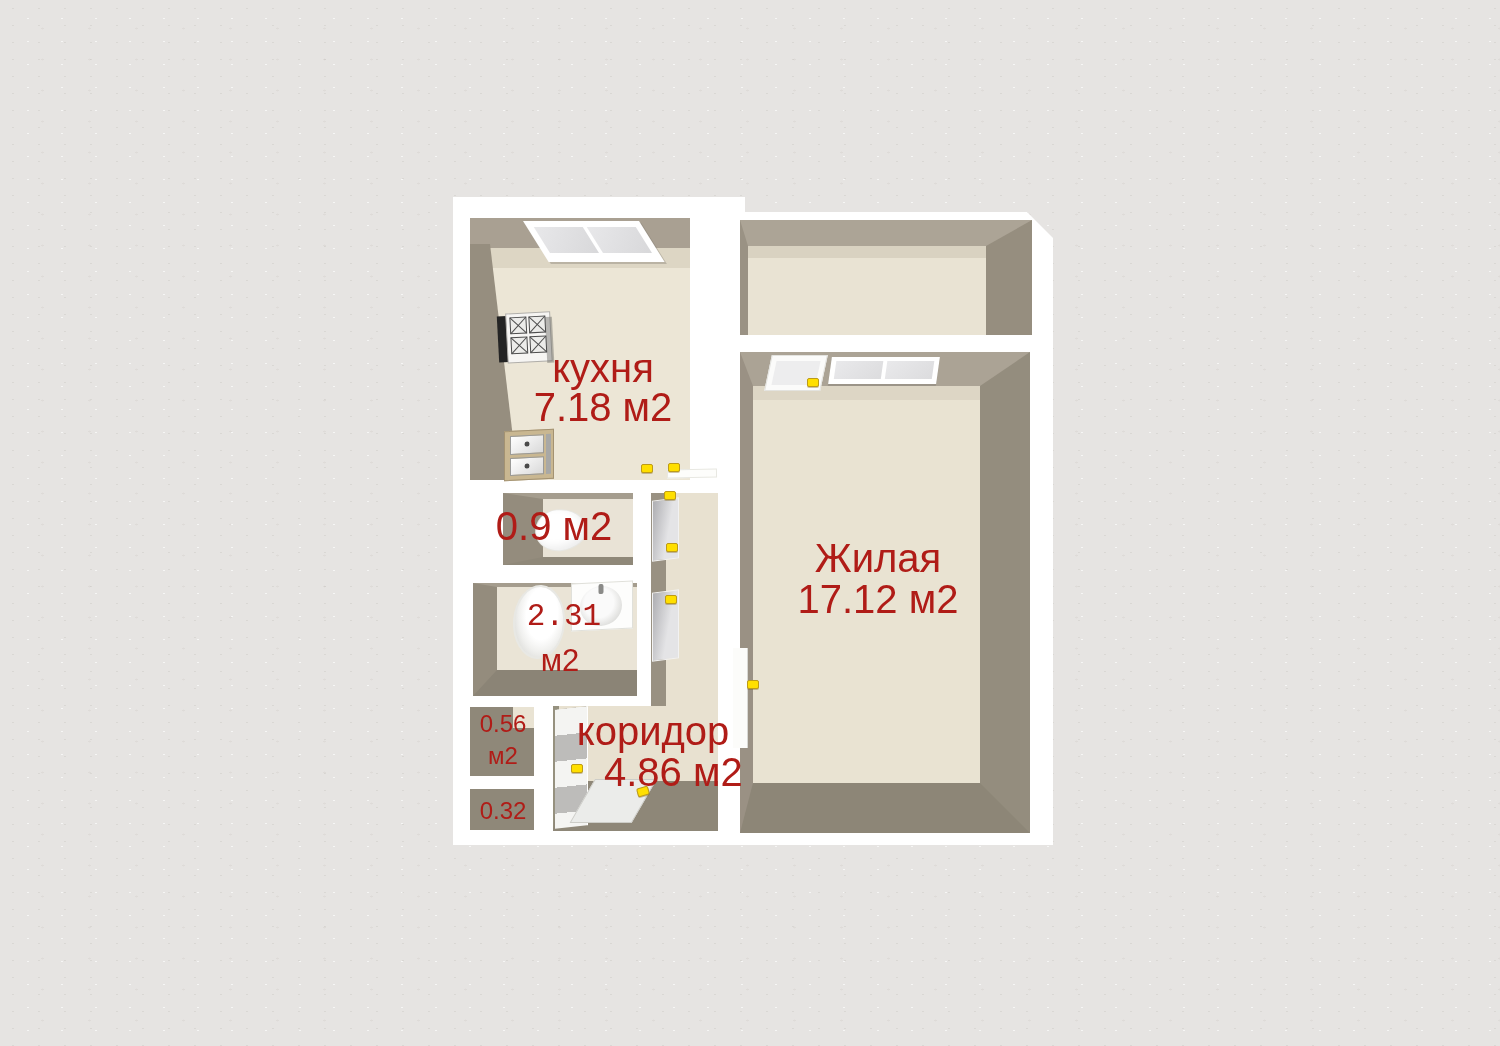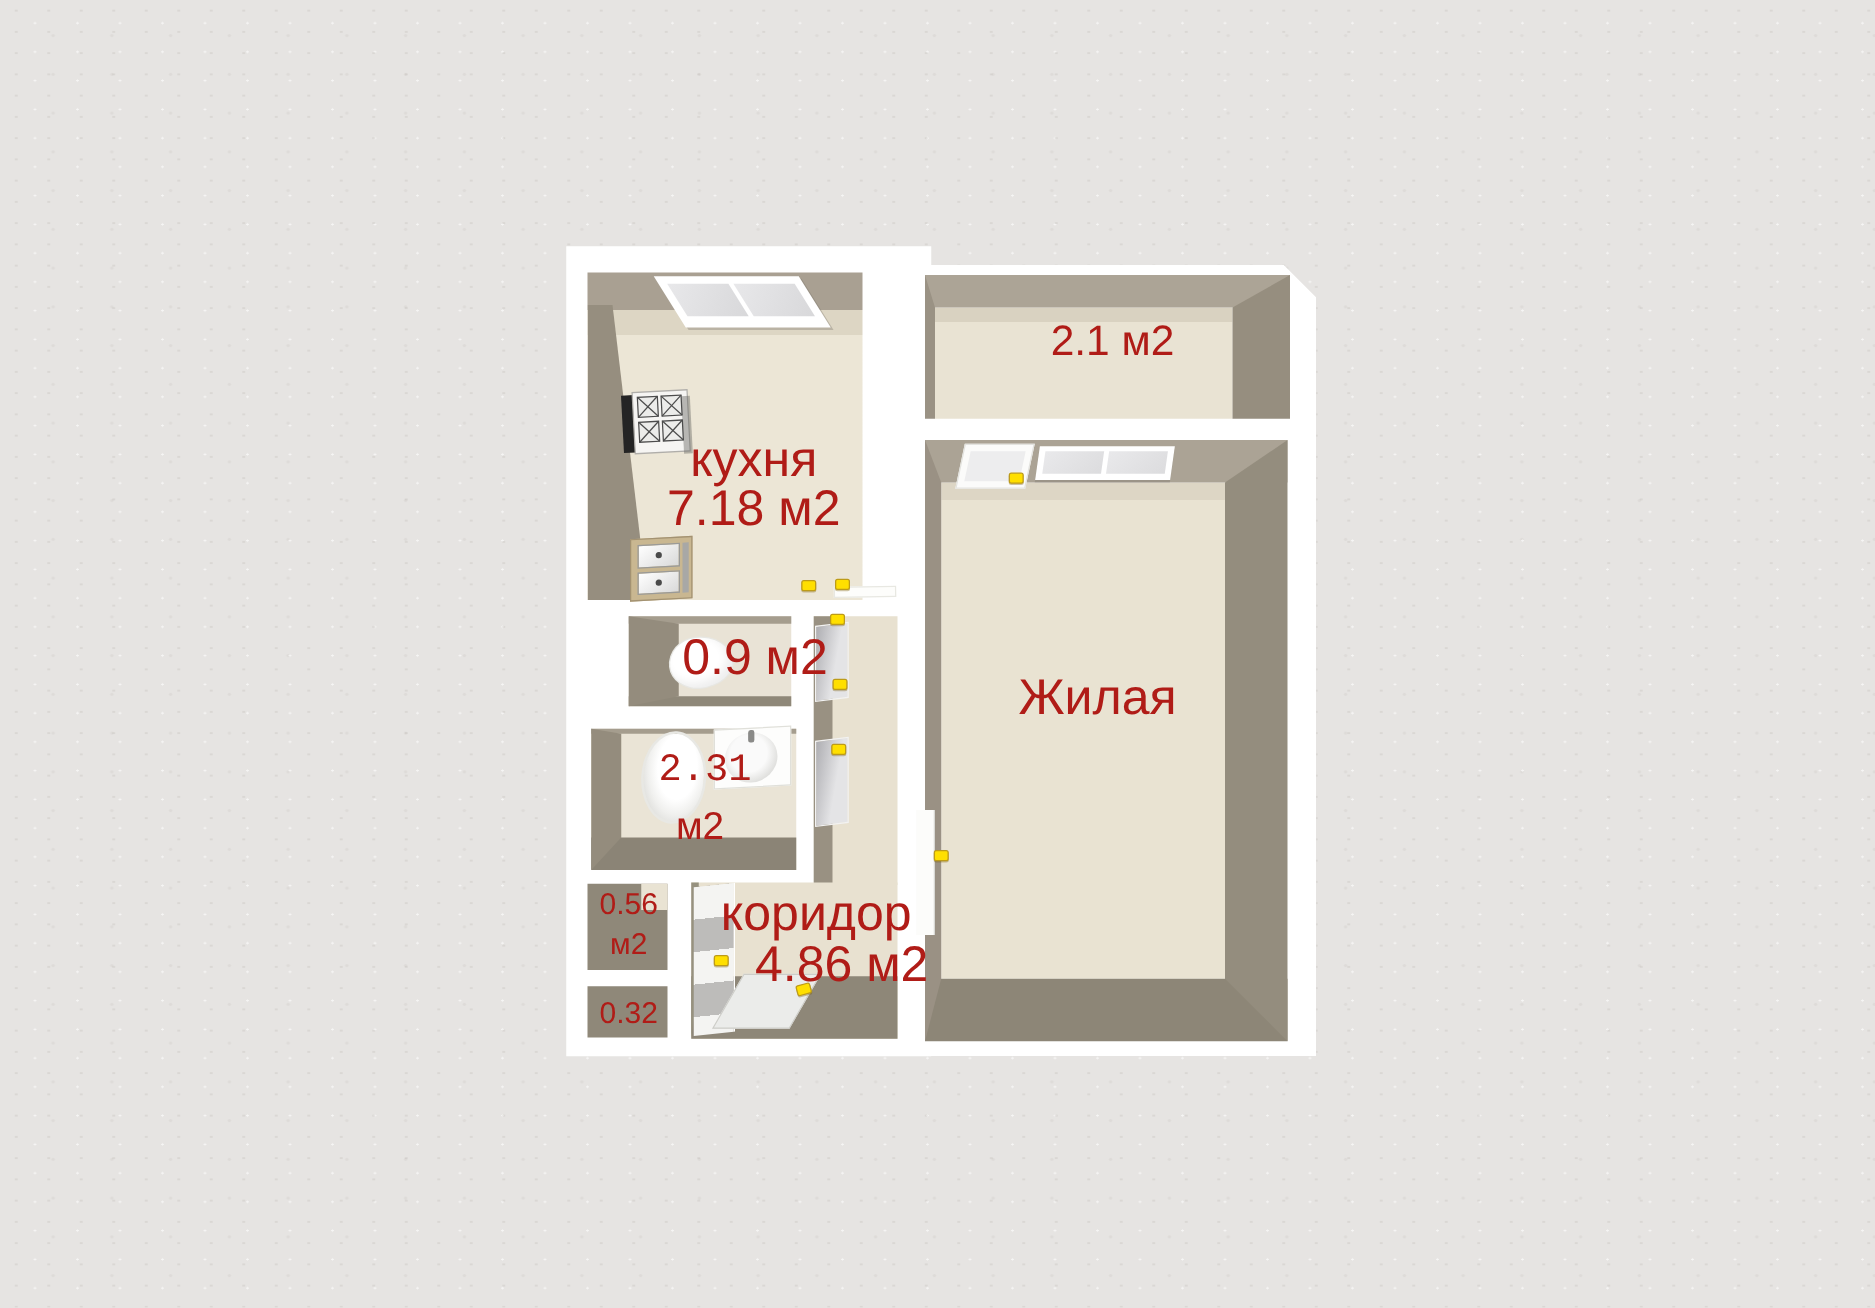--- a/index.html
+++ b/index.html
@@ -193,25 +193,25 @@
   <div class="hdl" style="left:666px; top:543px;"></div>
   <div class="hdl" style="left:665px; top:595px;"></div>
   <div class="hdl" style="left:571px; top:764px;"></div>
   <div class="hdl" style="left:637px; top:787px; transform:rotate(-15deg);"></div>
   <div class="hdl" style="left:747px; top:680px;"></div>
   <div class="hdl" style="left:807px; top:378px;"></div>
 
   <div class="lbl s33" style="left:523px; top:347px; width:160px;">кухня</div>
   <div class="lbl s33" style="left:513px; top:386px; width:180px;">7.18 м2</div>
 
-  <div class="lbl s34" style="left:800px; top:256px; width:180px;">2.1 м2</div>
 
   <div class="lbl s33" style="left:793px; top:537px; width:170px;">Жилая</div>
-
-  <div class="lbl s33" style="left:523px; top:505px; width:162px;">0.9 м2</div>
+  <div class="lbl s33" style="left:780px; top:578px; width:196px;">17.12 м2</div>
+
+  <div class="lbl s33" style="left:473px; top:505px; width:162px;">0.9 м2</div>
 
   <div class="lbl s31" style="left:508px; top:601px; width:112px;font-family:Liberation Mono, monospace;">2.31</div>
   <div class="lbl s31" style="left:505px; top:645px; width:110px;">м2</div>
 
   <div class="lbl s24" style="left:471px; top:711px; width:64px;">0.56</div>
   <div class="lbl s24" style="left:471px; top:743px; width:64px;">м2</div>
   <div class="lbl s24" style="left:471px; top:798px; width:64px;">0.32</div>
 
   <div class="lbl s33" style="left:574px; top:710px; width:158px;">коридор</div>
   <div class="lbl s33" style="left:556px; top:751px; width:160px;padding-left:48px;">4.86 м2</div>

